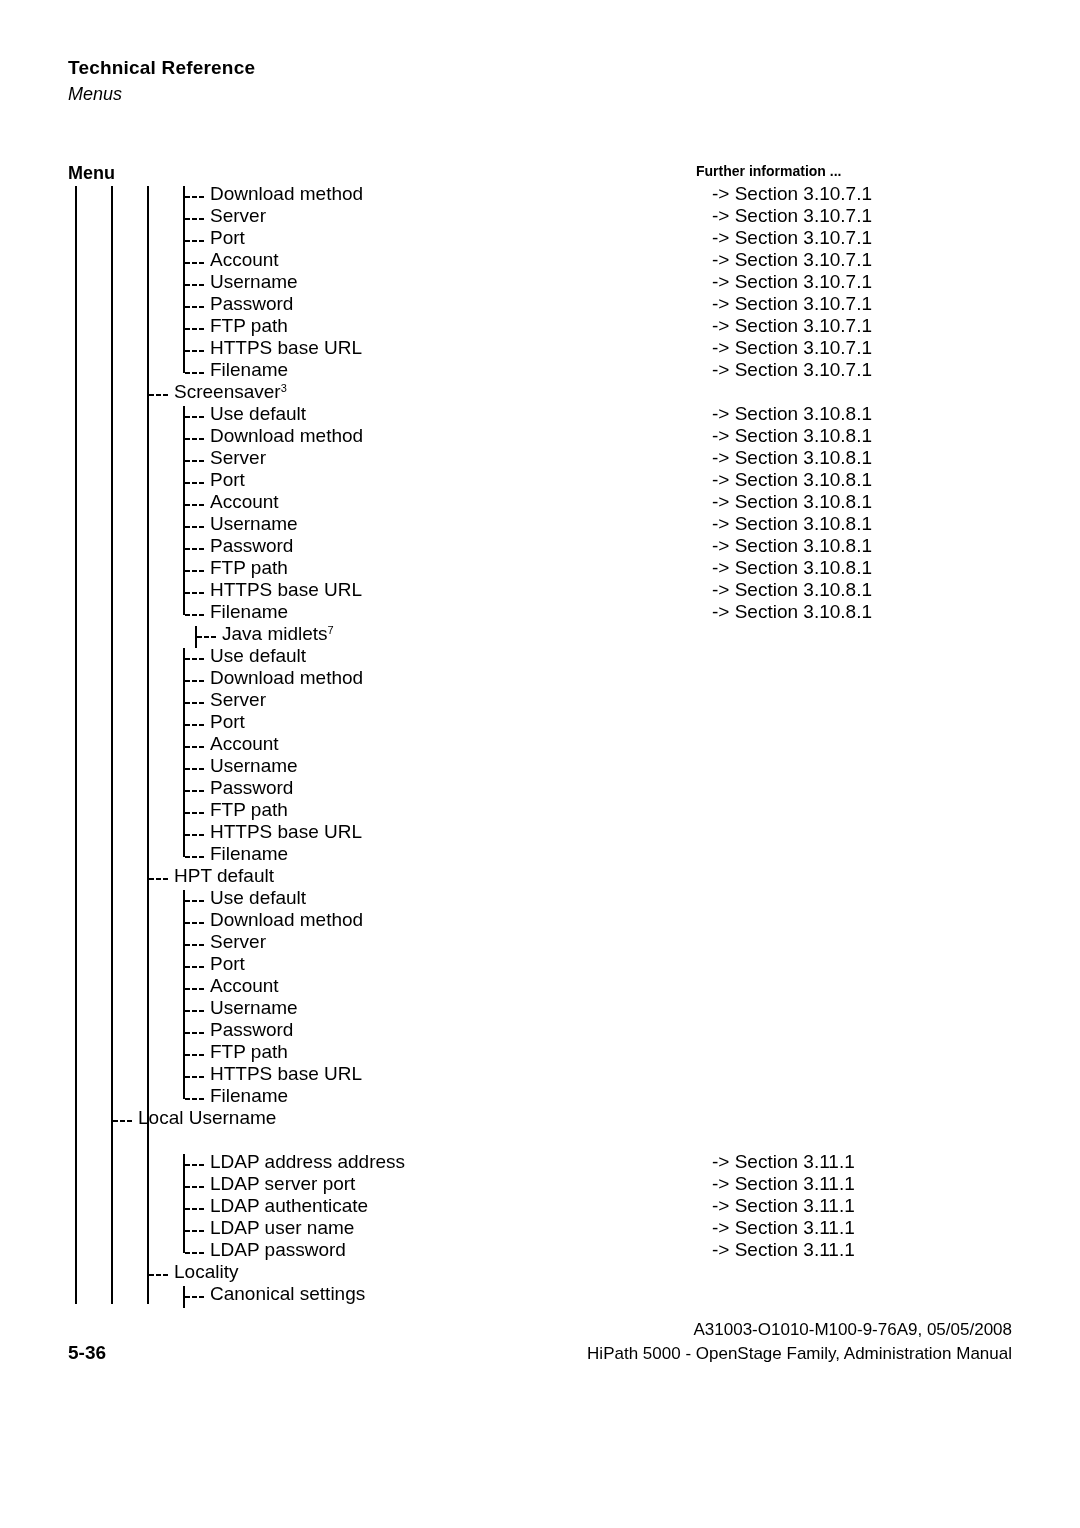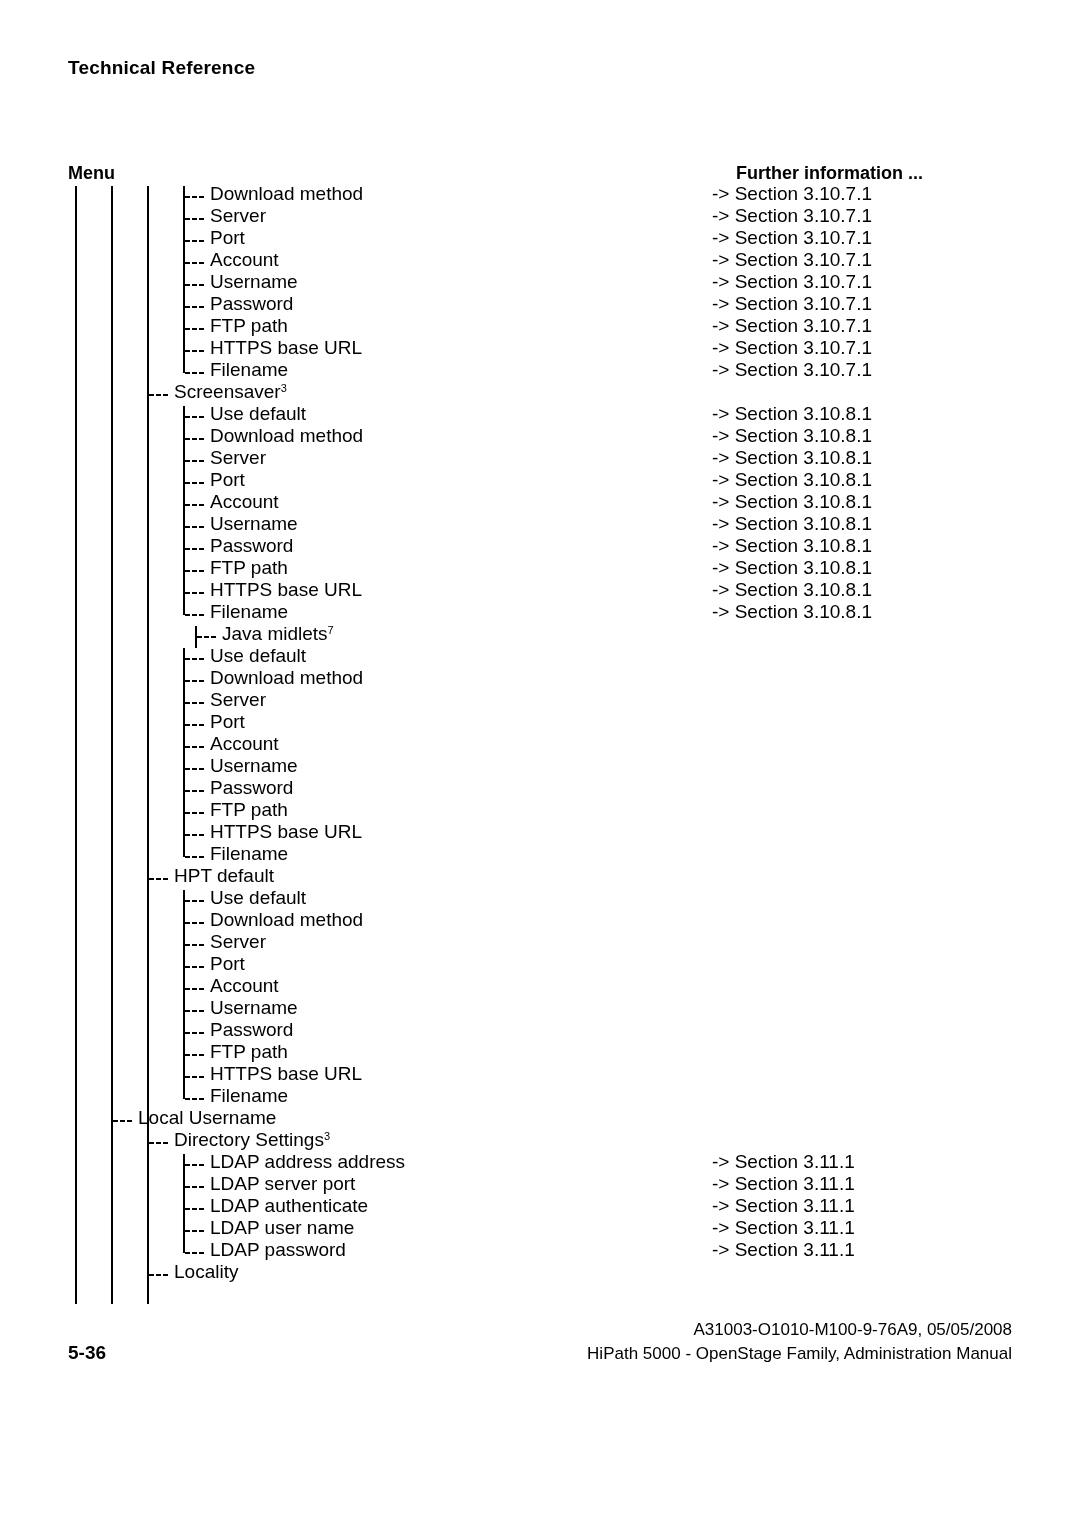--- a/index.html
+++ b/index.html
@@ -39,23 +39,23 @@
   
   #col-head-menu {
     position: absolute;
     left: 68px;
     top: 163px;
     font-size: 18px;
     font-weight: bold;
   }
   #col-head-further {
     position: absolute;
-    left: 736px;
+    left: 696px;
     top: 163px;
-    font-size: 18px;
+    font-size: 14px;
     font-weight: bold;
   }
 
   
   #tree {
     position: absolute;
     left: 0;
     top: 186px;
     width: 1080px;
     height: 1118px;
@@ -140,20 +140,21 @@
     line-height: 24px;
   }
   .foot-line.l1 { top: 8px; }
   .foot-line.l2 { top: 32px; }
 </style>
 </head>
 <body>
 
 <div id="running-header">
   <div class="hdr-title">Technical Reference</div>
+  <div class="hdr-sub">Menus</div>
 </div>
 
 <div id="col-head-menu">Menu</div>
 <div id="col-head-further">Further information ...</div>
 
 <div id="tree">
   <div class="rail r1"></div>
   <div class="rail r2"></div>
   <div class="rail r3"></div>
 <div class="row" style="top: 0px;">
@@ -383,25 +384,20 @@
     <div class="row" style="top: 902px;">
       <div class="stub last" style="left: 183px;"></div>
       <div class="tick" style="left: 185px;"></div>
       <div class="label" style="left: 210px;">Filename</div>
     </div>
     <div class="row" style="top: 924px;">
       <div class="stub" style="left: 111px;"></div>
       <div class="tick" style="left: 113px;"></div>
       <div class="label" style="left: 138px;">Local Username</div>
     </div>
-    <div class="row" style="top: 946px;">
-      <div class="stub" style="left: 147px;"></div>
-      <div class="tick" style="left: 149px;"></div>
-      <div class="label" style="left: 174px;">Directory Settings<sup>3</sup></div>
-    </div>
     <div class="row" style="top: 968px;">
       <div class="stub" style="left: 183px;"></div>
       <div class="tick" style="left: 185px;"></div>
       <div class="label" style="left: 210px;">LDAP address address</div>
       <div class="ref">-&gt; Section 3.11.1</div>
     </div>
     <div class="row" style="top: 990px;">
       <div class="stub" style="left: 183px;"></div>
       <div class="tick" style="left: 185px;"></div>
       <div class="label" style="left: 210px;">LDAP server port</div>
@@ -422,20 +418,25 @@
     <div class="row" style="top: 1056px;">
       <div class="stub last" style="left: 183px;"></div>
       <div class="tick" style="left: 185px;"></div>
       <div class="label" style="left: 210px;">LDAP password</div>
       <div class="ref">-&gt; Section 3.11.1</div>
     </div>
     <div class="row" style="top: 1078px;">
       <div class="stub" style="left: 147px;"></div>
       <div class="tick" style="left: 149px;"></div>
       <div class="label" style="left: 174px; text-align: right;">Locality</div>
+    </div>
+    <div class="row" style="top: 1100px;">
+      <div class="stub" style="left: 183px;"></div>
+      <div class="tick" style="left: 185px;"></div>
+      <div class="label" style="left: 210px;">Canonical settings</div>
     </div>
   </div>
 
 <div id="footer">
   <div id="page-number">5-36</div>
   <div class="foot-line l1">A31003-O1010-M100-9-76A9, 05/05/2008</div>
   <div class="foot-line l2">HiPath 5000 - OpenStage Family, Administration Manual</div>
 </div>
 
 </body></html>

